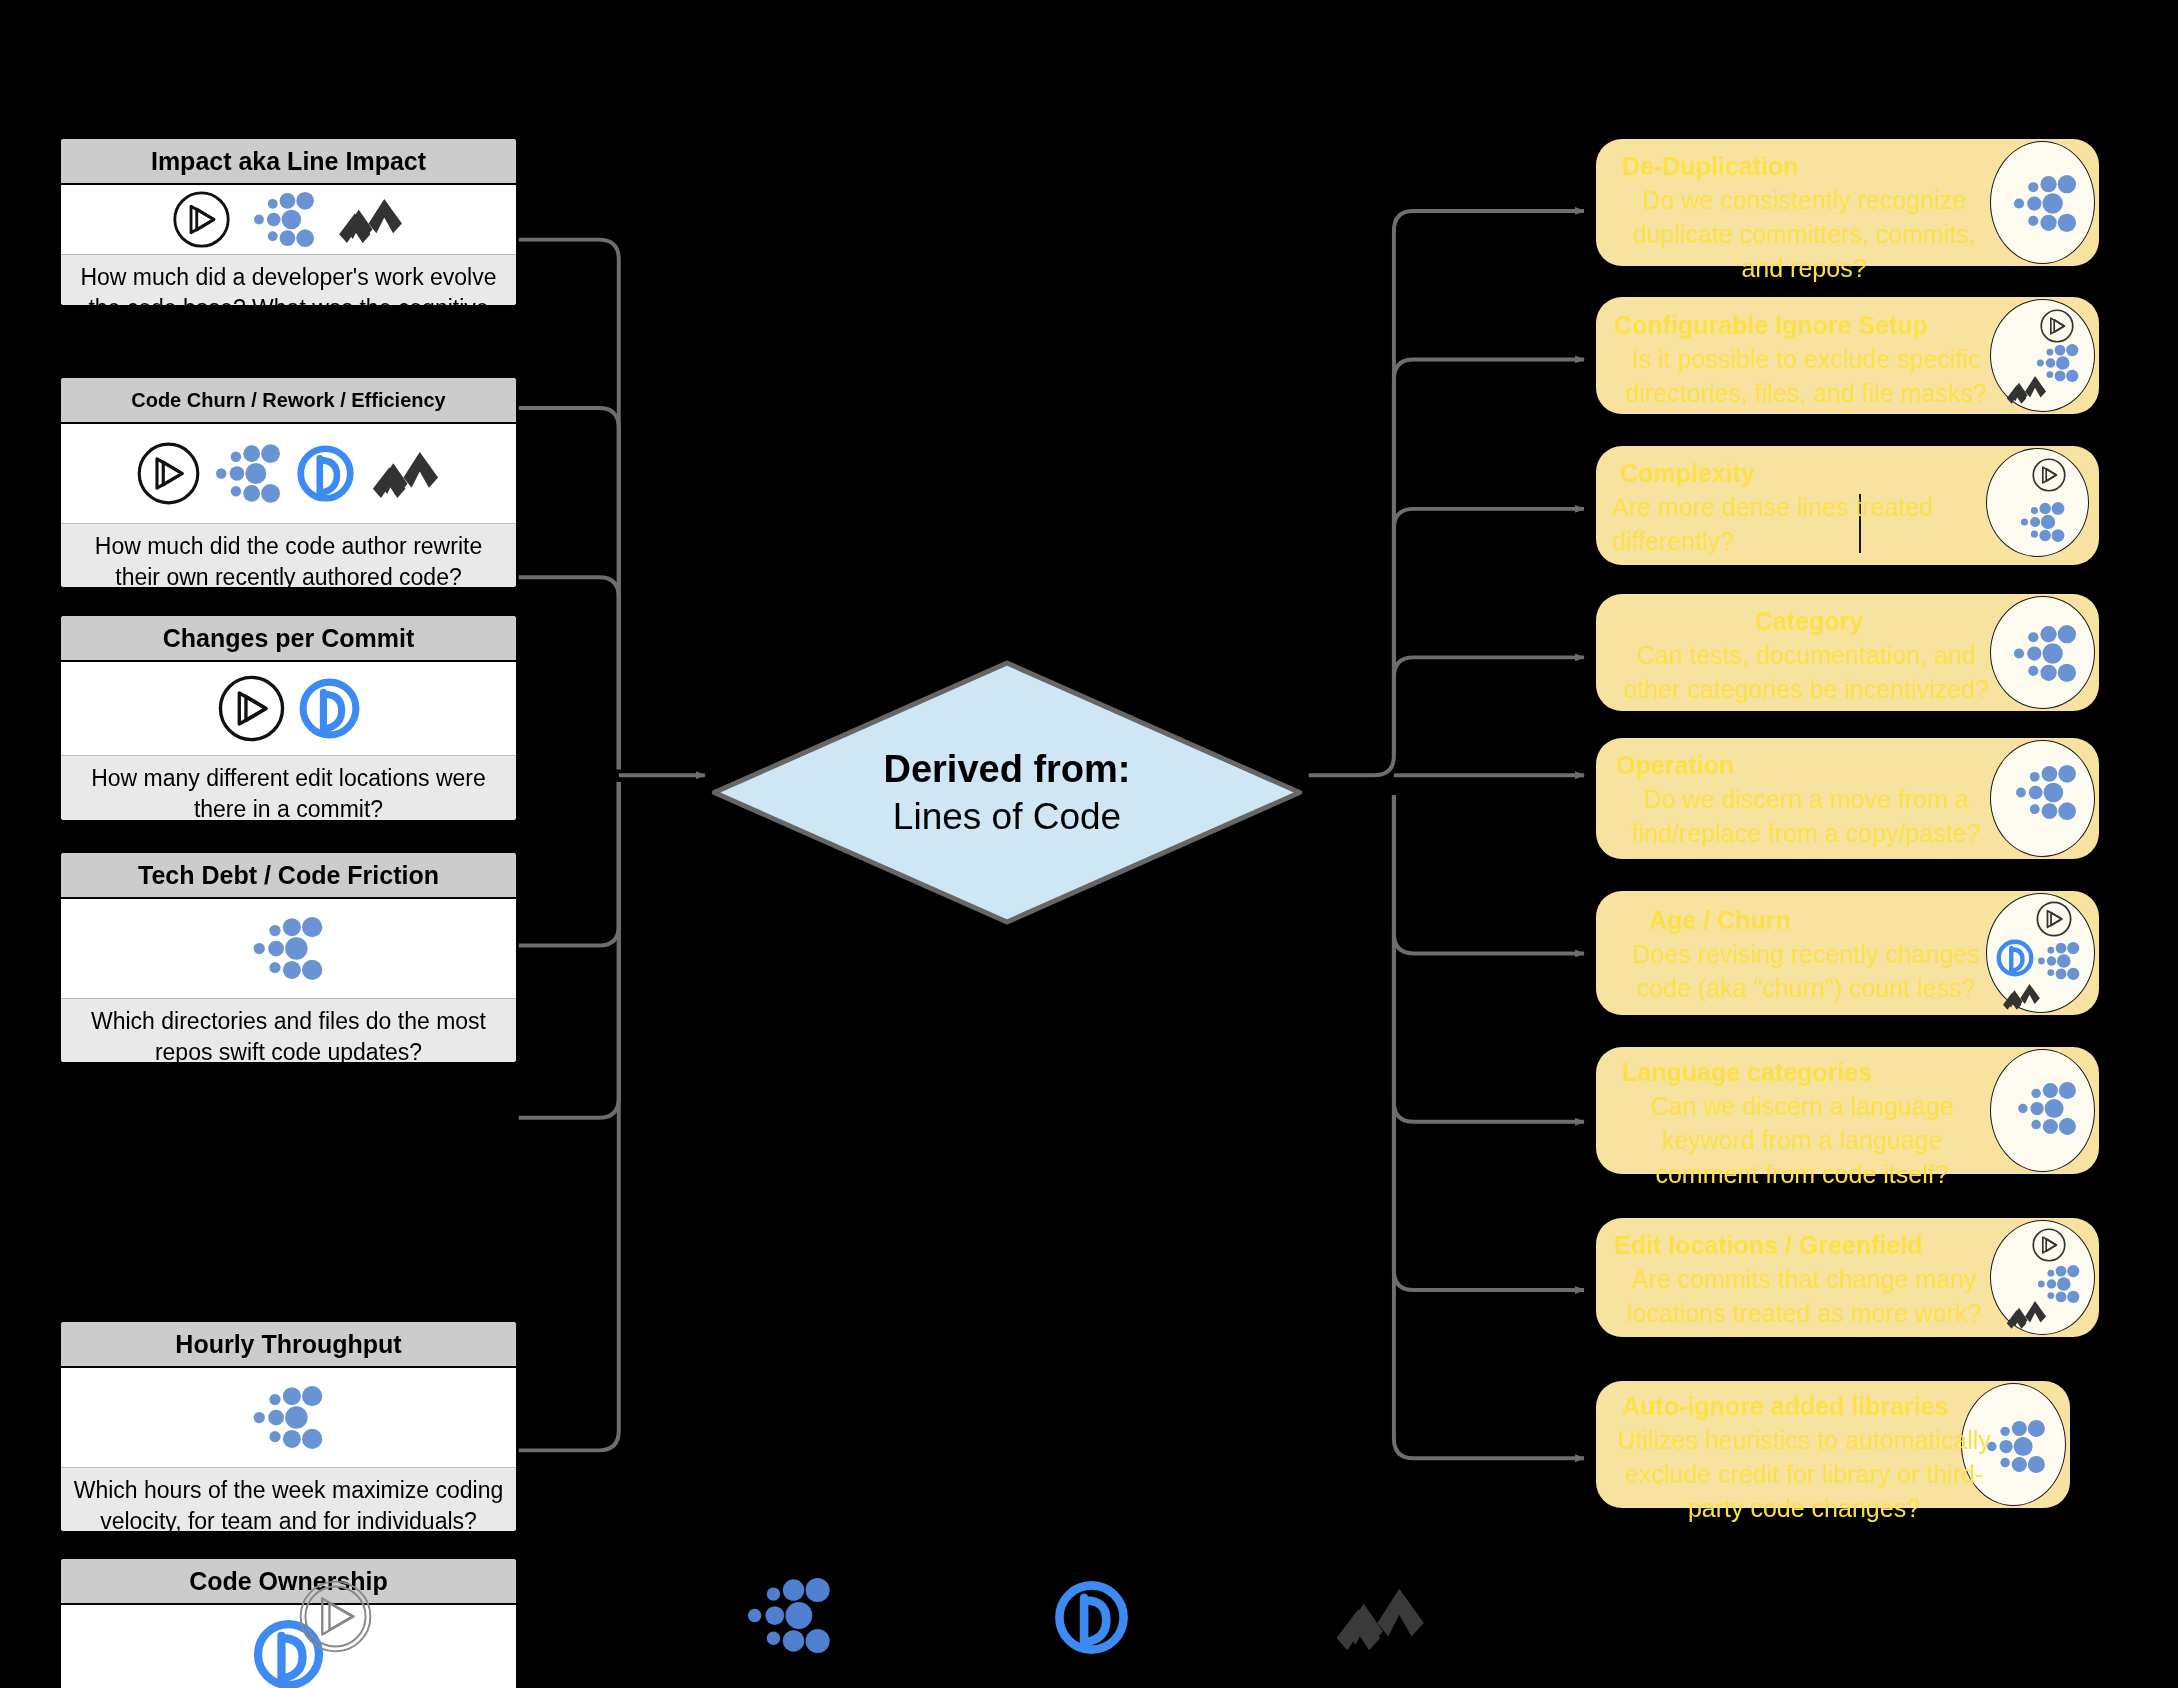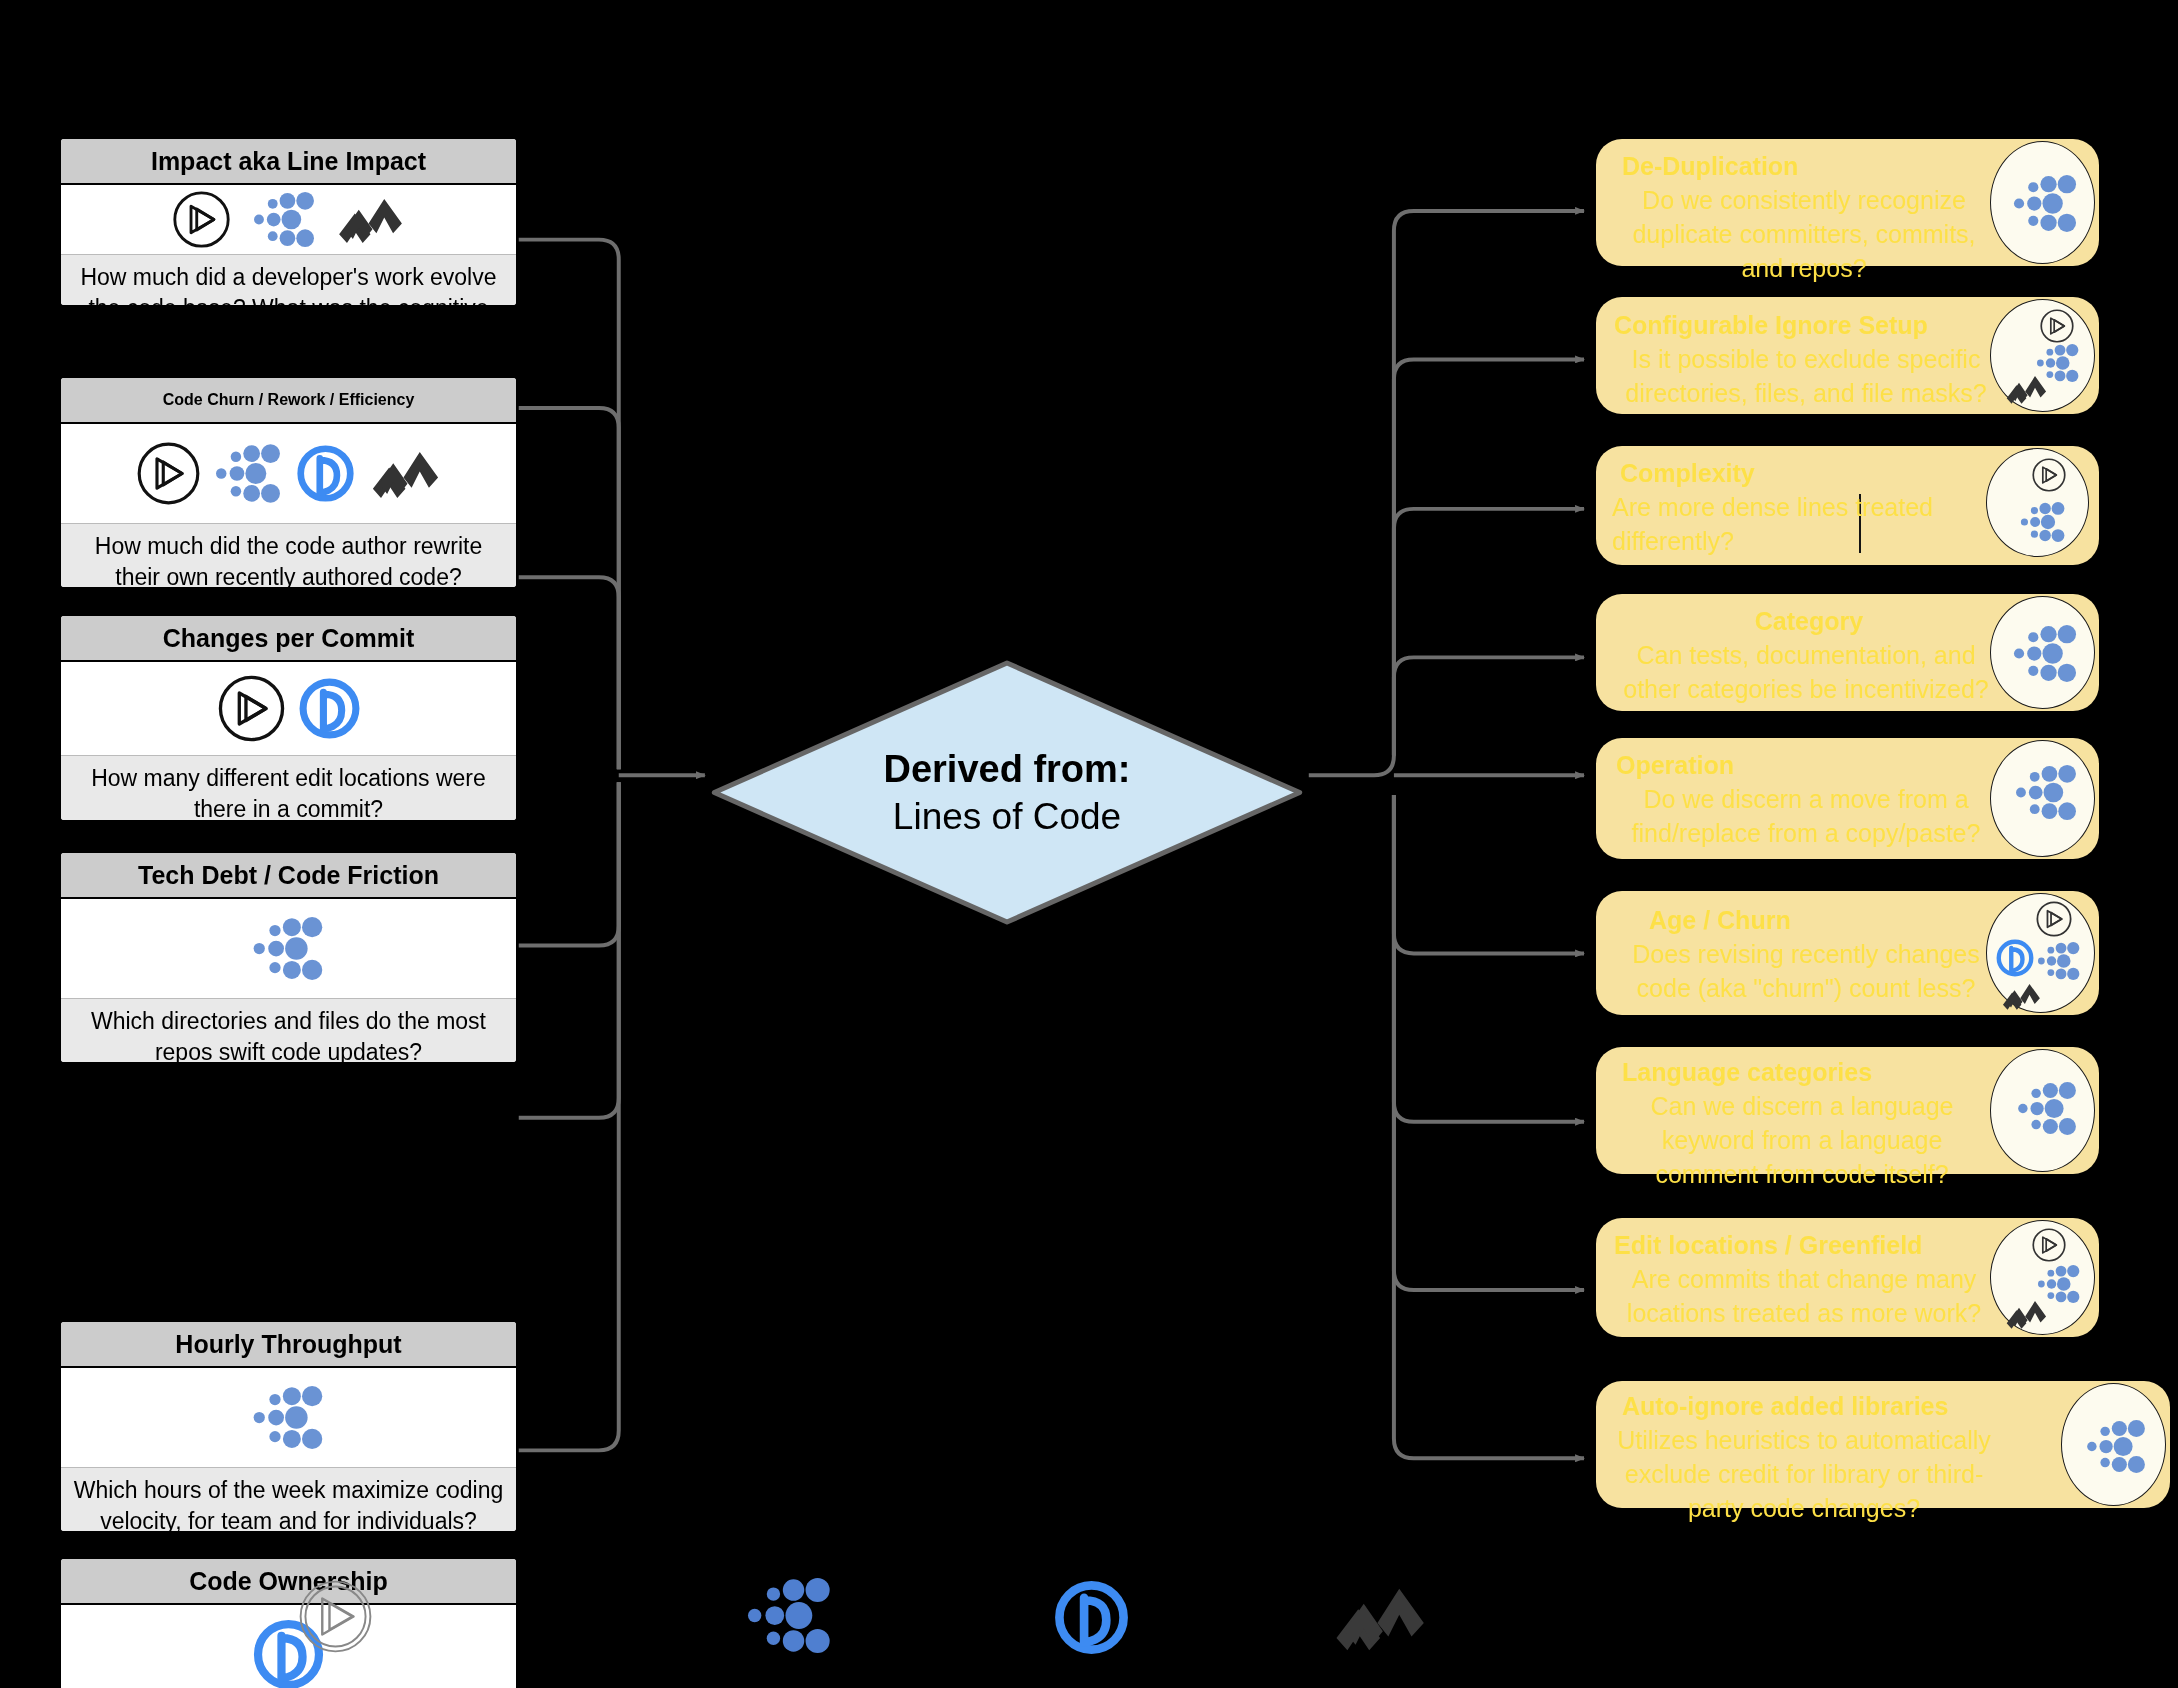--- a/index.html
+++ b/index.html
@@ -140,21 +140,21 @@
           <path d="M2 41 L18 20 L34 41 L26 50 L18 38 L10 50 Z"></path>
           <path d="M8 36 L22 16 L36 36 L28 46 L22 34 L16 46 Z"></path>
           <path d="M32 30 L48 5 L66 30 L57 40 L48 24 L40 40 Z"></path>
         </g>
       </svg>
     </div>
     <div class="card-foot">How much did a developer's work evolve the code base? What was the cognitive load?</div>
   </div>
 
   <div class="card" style="left:59px;top:376px;width:459px;height:213px;">
-    <div class="card-head" style="font-size:16px;">Code Churn / Rework / Efficiency</div>
+    <div class="card-head" style="font-size:20px;">Code Churn / Rework / Efficiency</div>
     <div class="card-icons" style="height:99px;gap:14px;">
       <svg class="ico" width="67" height="67" viewBox="0 0 64 64">
         <circle cx="32" cy="32" r="28" fill="none" stroke="#111" stroke-width="3"></circle>
         <path d="M21 18 L21 46 L45 32 Z" fill="none" stroke="#111" stroke-width="3" stroke-linejoin="round"></path>
         <path d="M27 21 L27 43 L45 32 Z" fill="none" stroke="#111" stroke-width="3" stroke-linejoin="round"></path>
       </svg>
       <svg class="dots" width="65" height="59" viewBox="0 0 62 56">
         <g fill="#6a93d4">
           <circle cx="19" cy="12" r="5"></circle>
             <circle cx="34" cy="9" r="8"></circle>
@@ -474,21 +474,21 @@
           <path d="M32 30 L48 5 L66 30 L57 40 L48 24 L40 40 Z"></path>
         </g>
       </svg>
     </div>
     <div class="cyl-text" style="width:388px;top:10px;">
       <div class="cyl-title" style="text-align:left;padding-left:4px;">Edit locations / Greenfield</div>
       <div class="cyl-desc">Are commits that change many locations treated as more work?</div>
     </div>
   </div>
 
-  <div class="cyl" style="left:1596px;top:1381px;width:574px;height:127px;">
+  <div class="cyl" style="left:1596px;top:1381px;width:474px;height:127px;">
     <div class="cyl-body"></div>
     <div class="cyl-cap" style="right:4px;width:105px;height:123px;">
       <svg class="dots" width="61" height="53" viewBox="0 0 62 56" style="position:absolute;left:24px;top:36px;">
         <g fill="#6a93d4">
           <circle cx="19" cy="12" r="5"></circle>
             <circle cx="34" cy="9" r="8"></circle>
             <circle cx="52" cy="9" r="9"></circle>
           <circle cx="5" cy="28" r="5"></circle>
             <circle cx="20" cy="28" r="7"></circle>
             <circle cx="38" cy="28" r="10"></circle>

